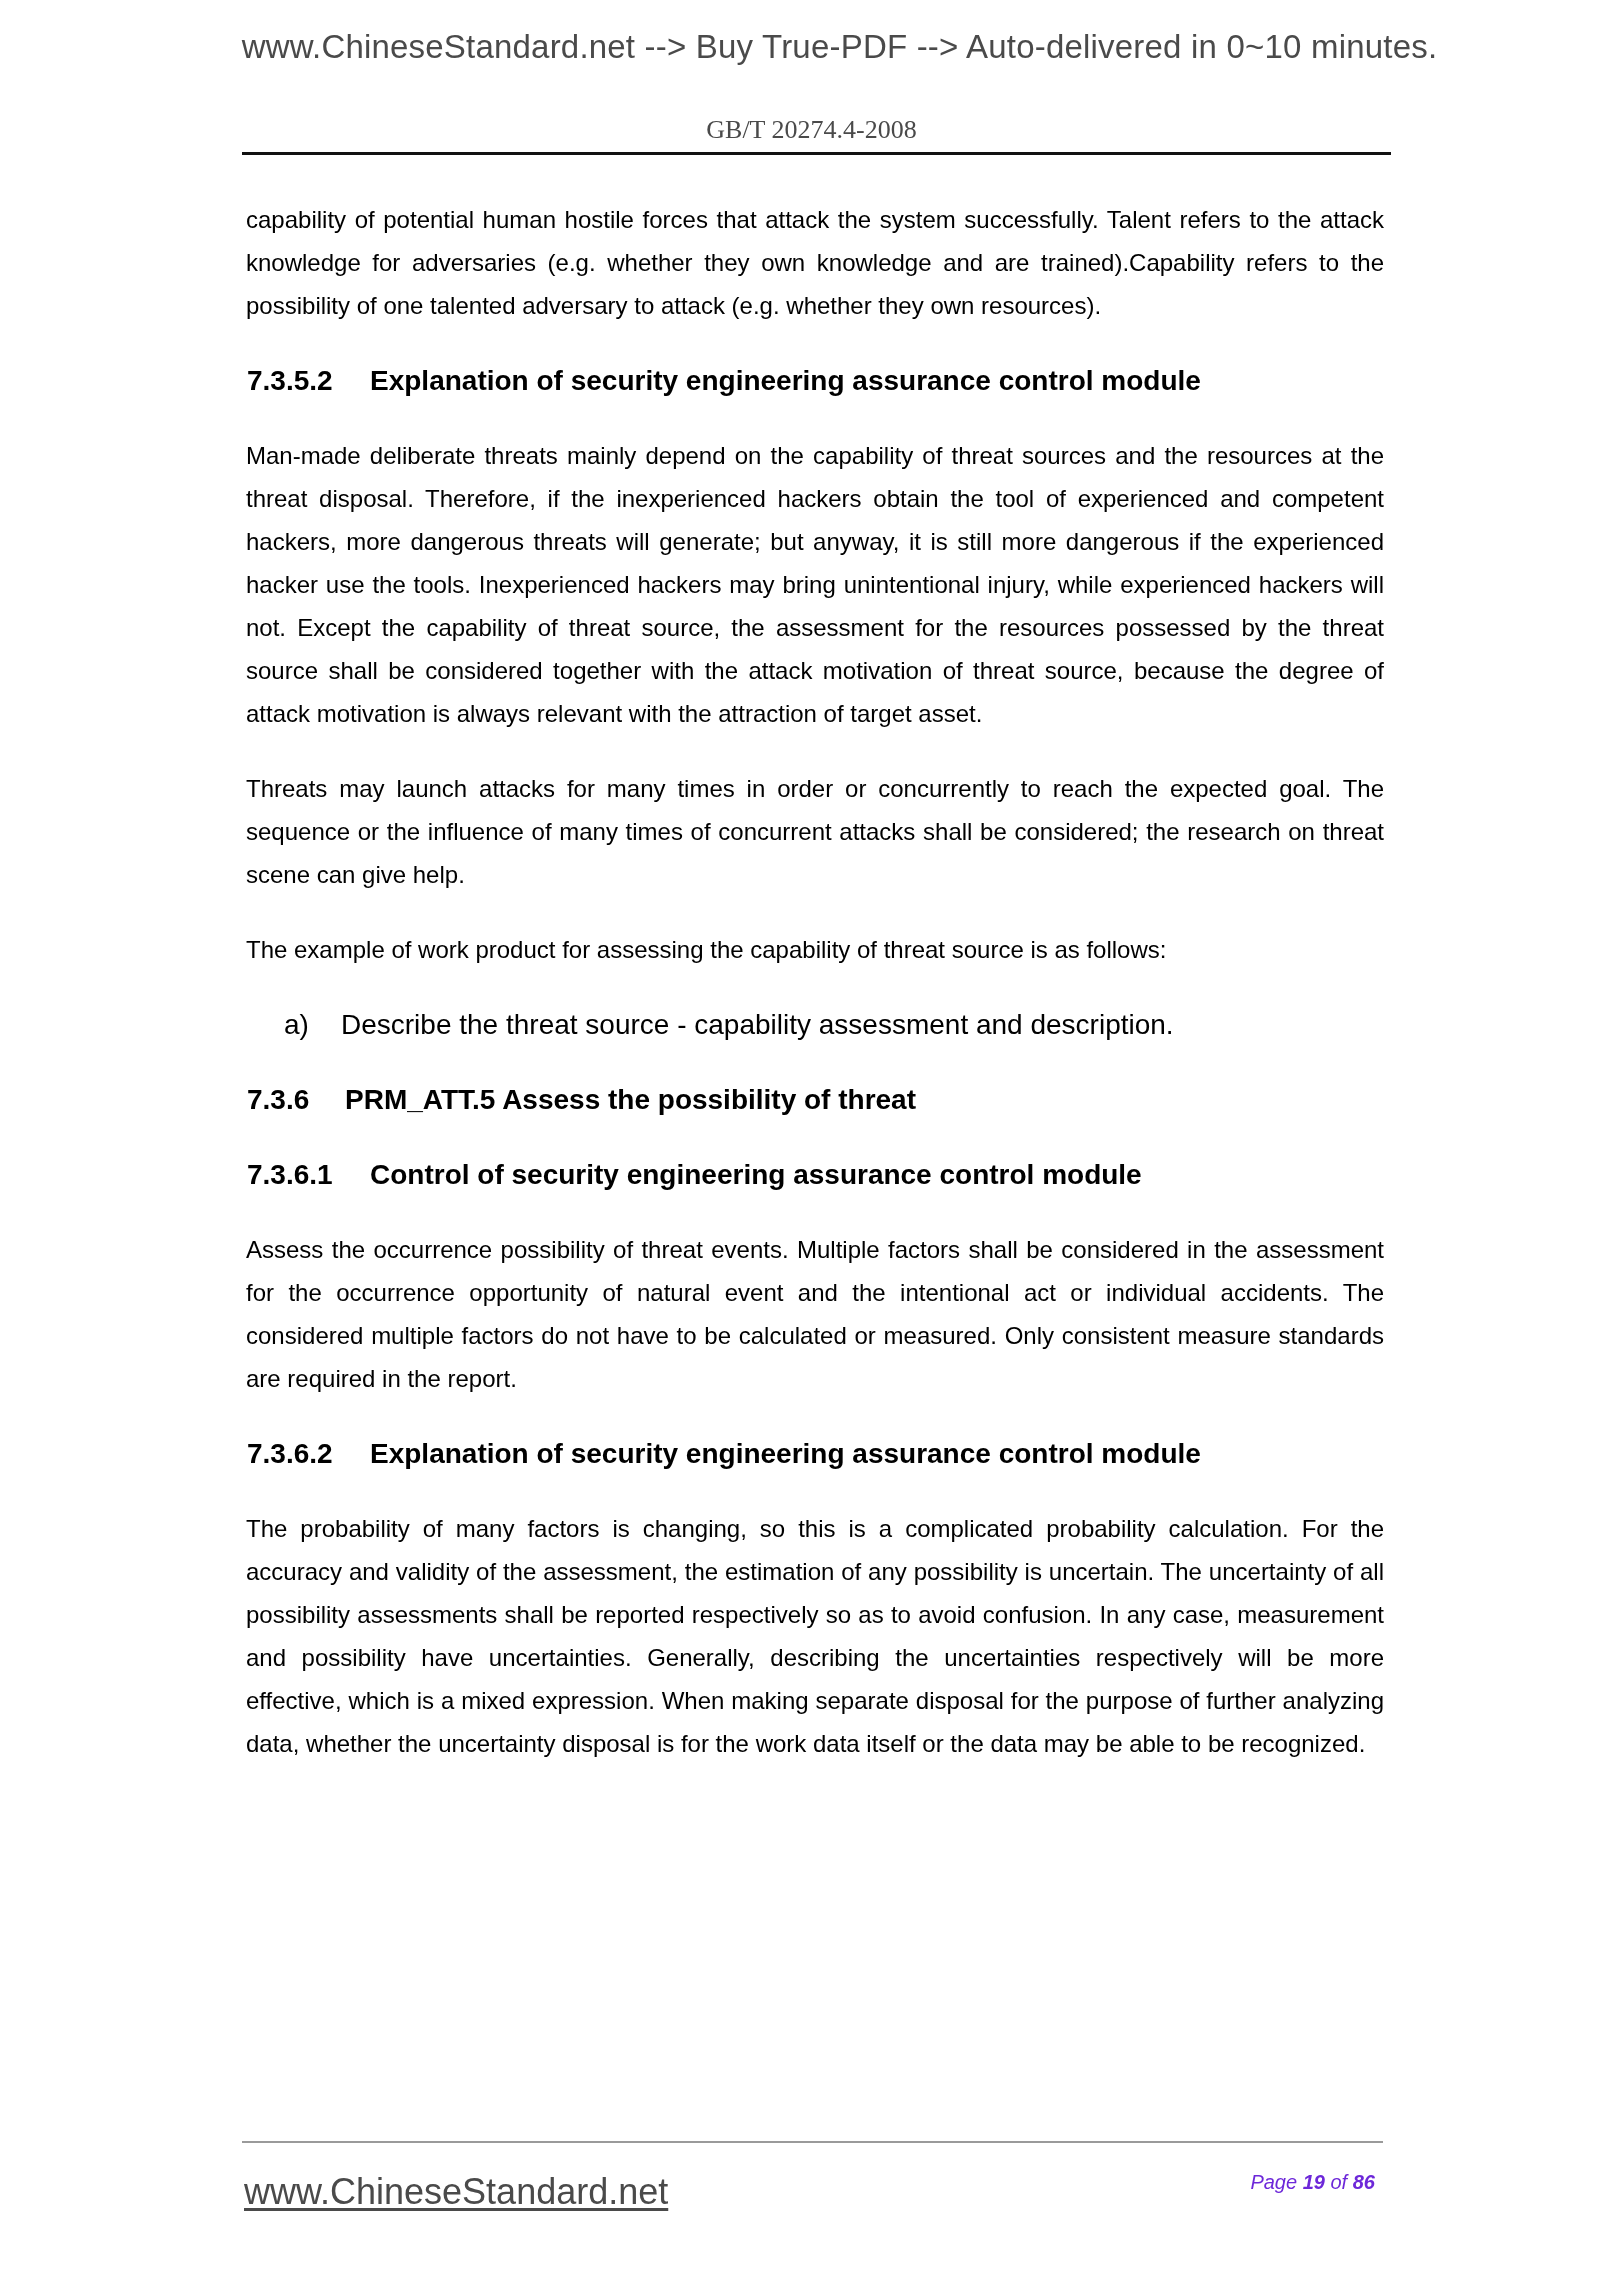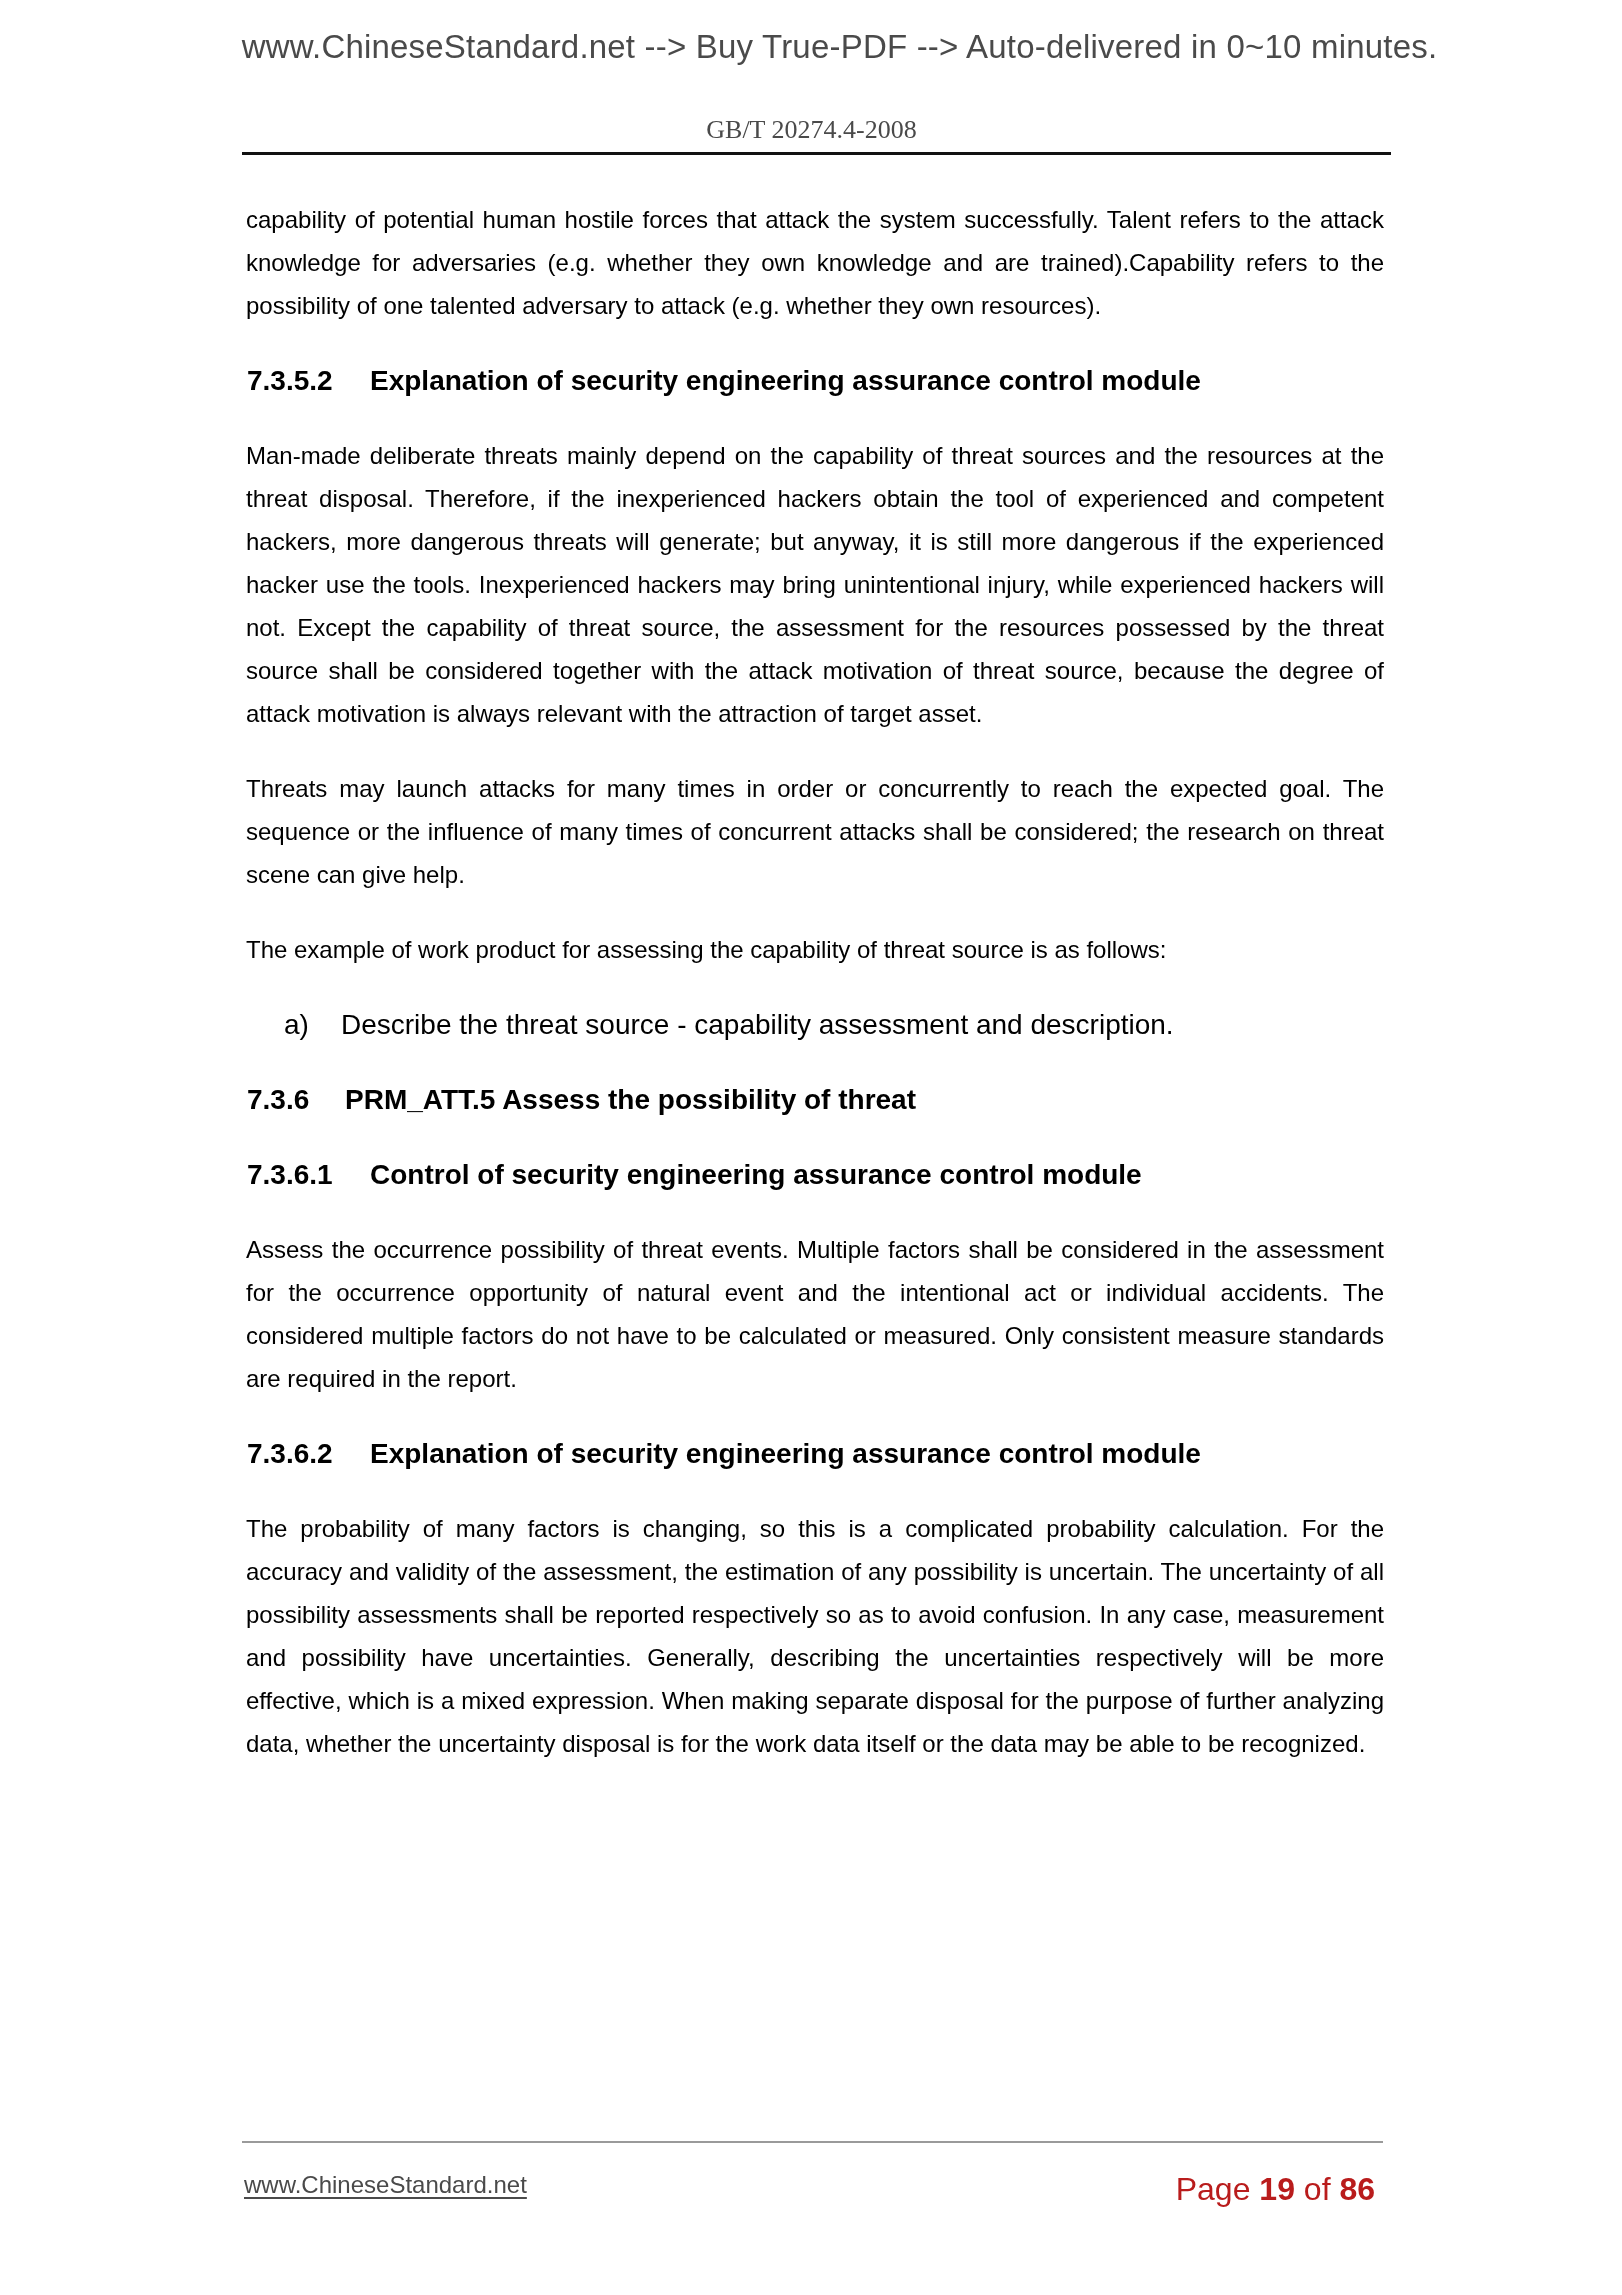--- a/index.html
+++ b/index.html
@@ -12,23 +12,23 @@
   .hdr-rule { position: absolute; left: 242px; width: 1149px; top: 152px; height: 2.5px; background: #111; }
   .content { position: absolute; left: 246px; width: 1138px; top: 198px; }
   p.body { margin: 0 0 32px 0; font-size: 24px; line-height: 43px; text-align: justify; }
   h4.sec { margin: 0 0 32px 1px; font-size: 28px; line-height: 43px; font-weight: bold; }
   h4.sec .num { display: inline-block; }
   h4.sec .num.w4 { width: 123px; }
   h4.sec .num.w3 { width: 98px; }
   .list-item { display: flex; margin: 0 0 32px 0; font-size: 28px; line-height: 43px; padding-left: 38px; }
   .list-item .marker { width: 57px; }
   .ftr-rule { position: absolute; left: 242px; width: 1141px; top: 2141px; height: 1.7px; background: #9a9a9a; }
-  .ftr-link { position: absolute; left: 244px; top: 2171px; font-size: 24px; color: #4a4a4a;
+  .ftr-link { position: absolute; left: 244px; top: 2171px; font-size: 36px; color: #4a4a4a;
               text-decoration: underline; text-underline-offset: 4.2px; }
-  .ftr-page { position: absolute; right: 248px; top: 2171px; font-size: 32px; color: #b91c1c; }
+  .ftr-page { position: absolute; right: 248px; top: 2171px; font-size: 20px; color: #6d28d9; font-style: italic; }
   .ftr-page b { font-weight: bold; }
 </style>
 </head>
 <body>
 
 <div class="hdr-top">www.ChineseStandard.net --&gt; Buy True-PDF --&gt; Auto-delivered in 0~10 minutes.</div>
 <div class="hdr-std">GB/T 20274.4-2008</div>
 <div class="hdr-rule"></div>
 
 <div class="content">

